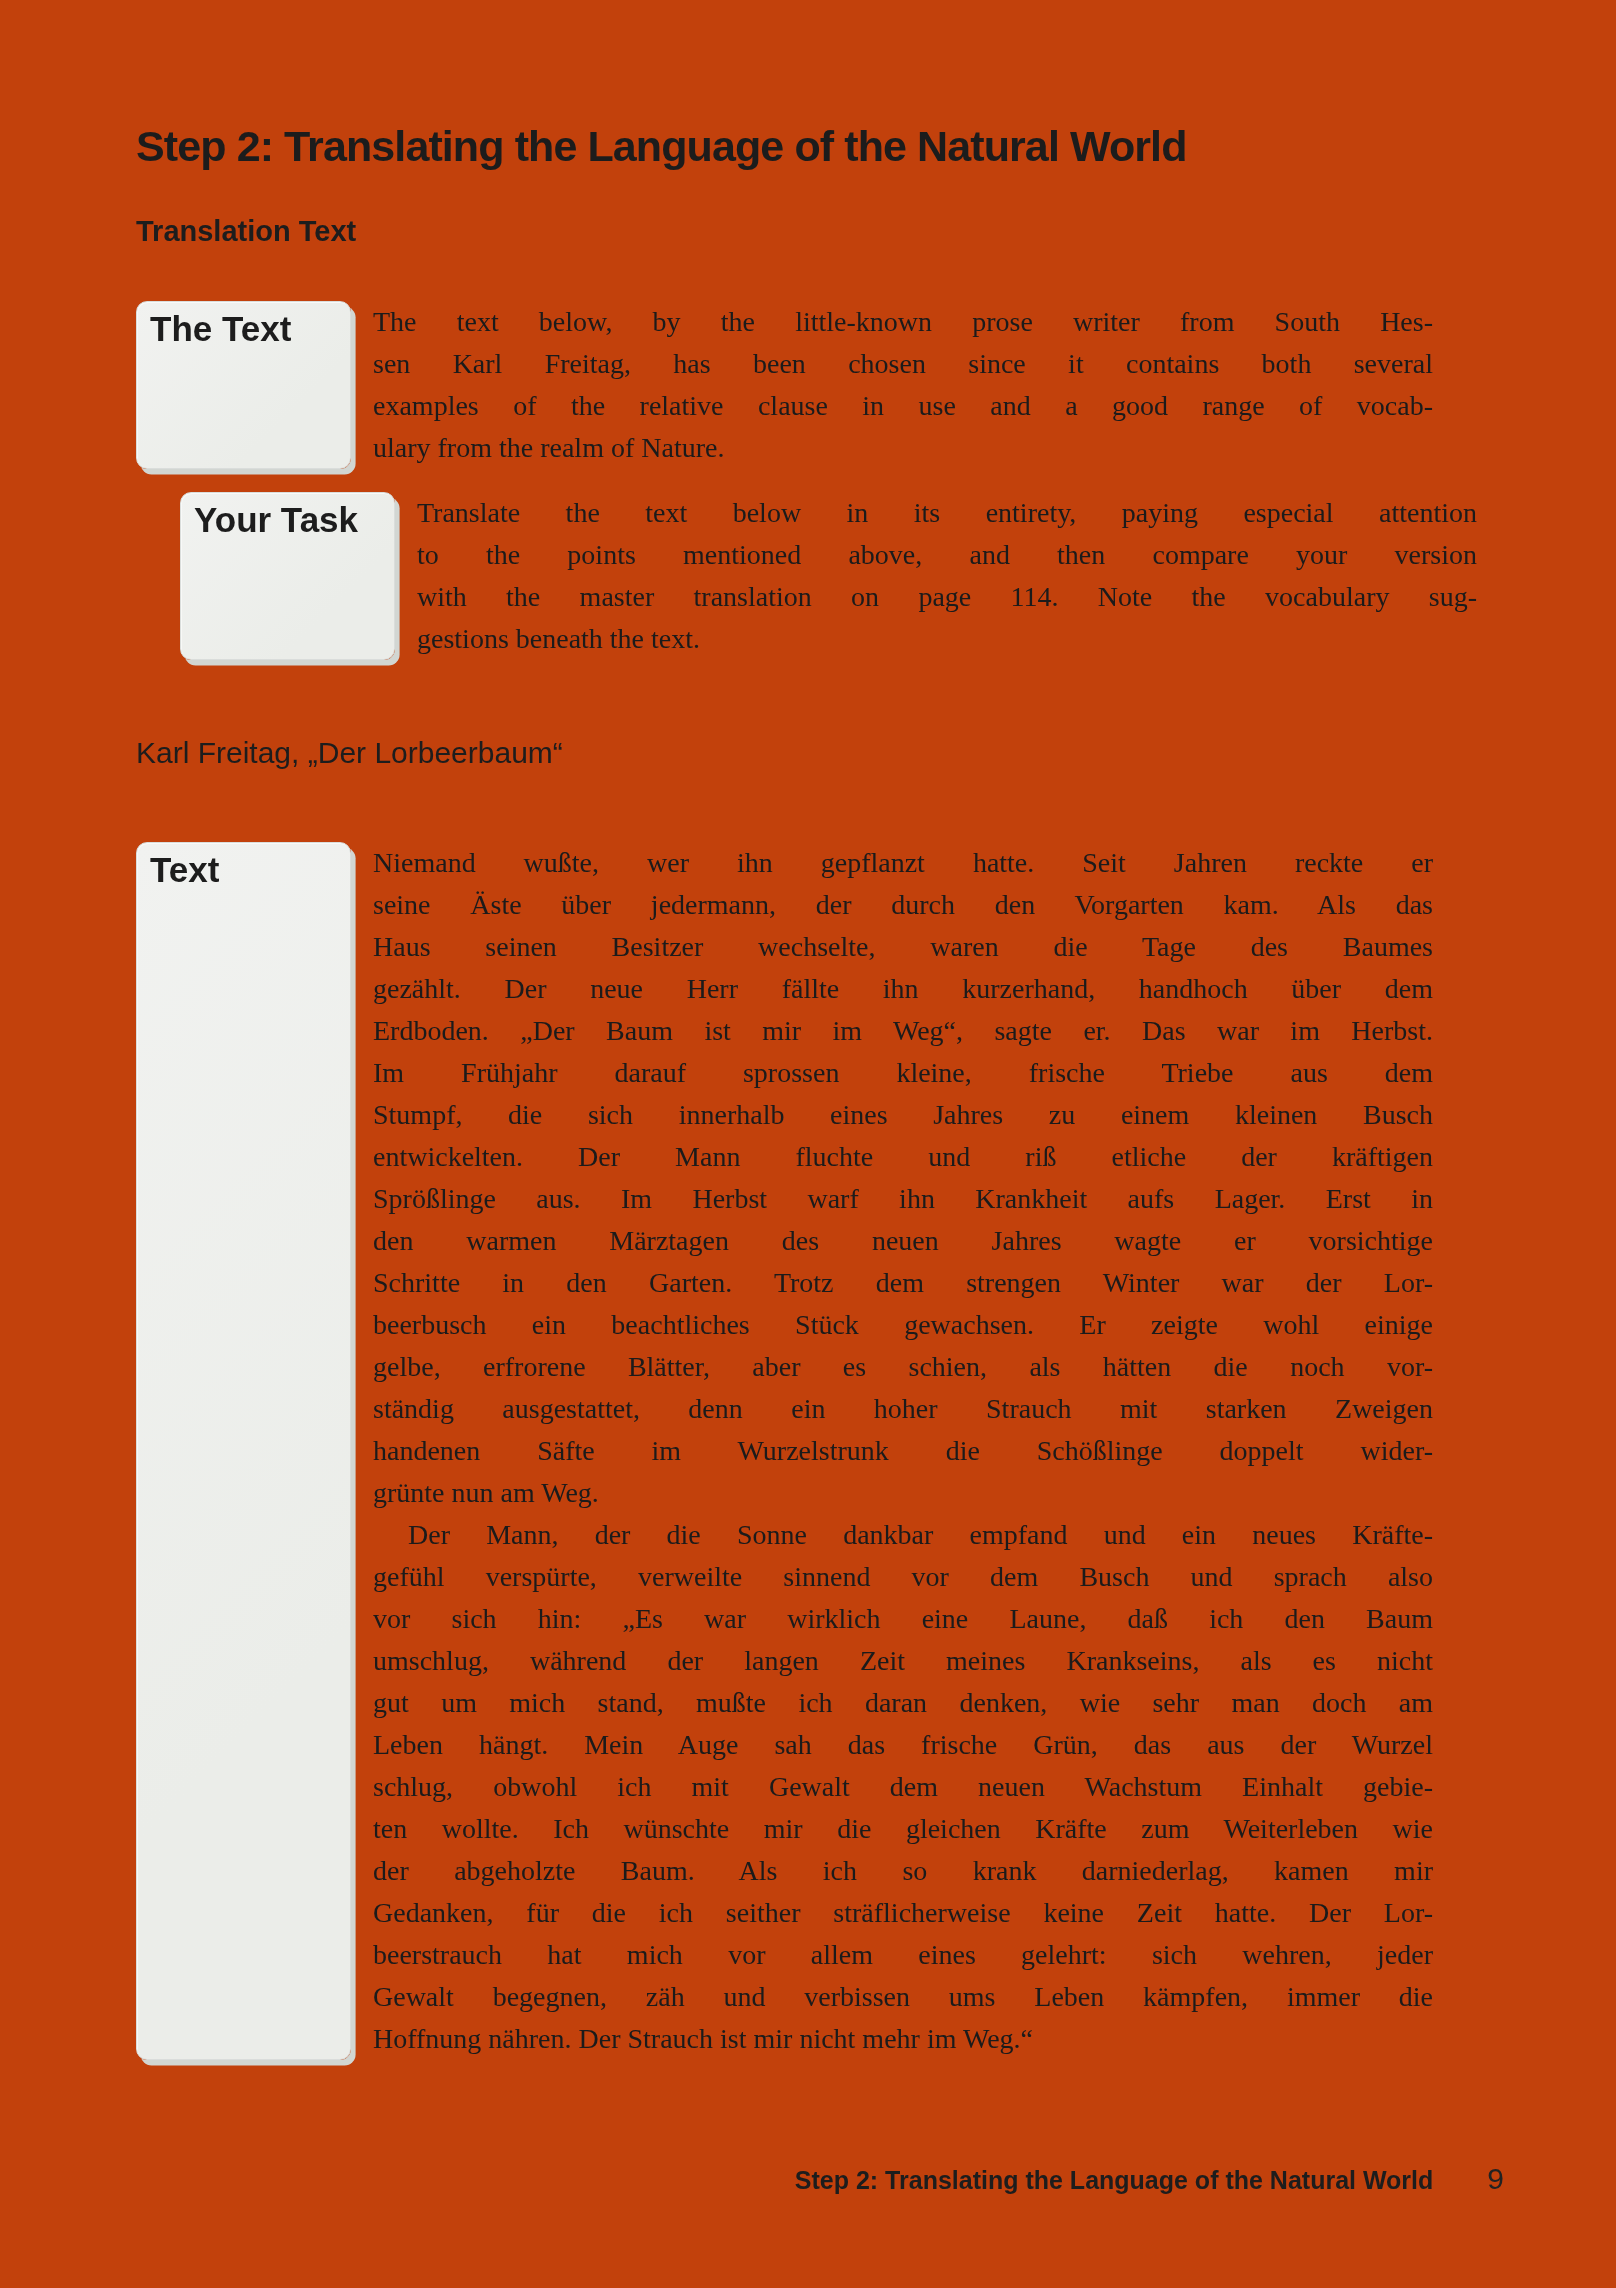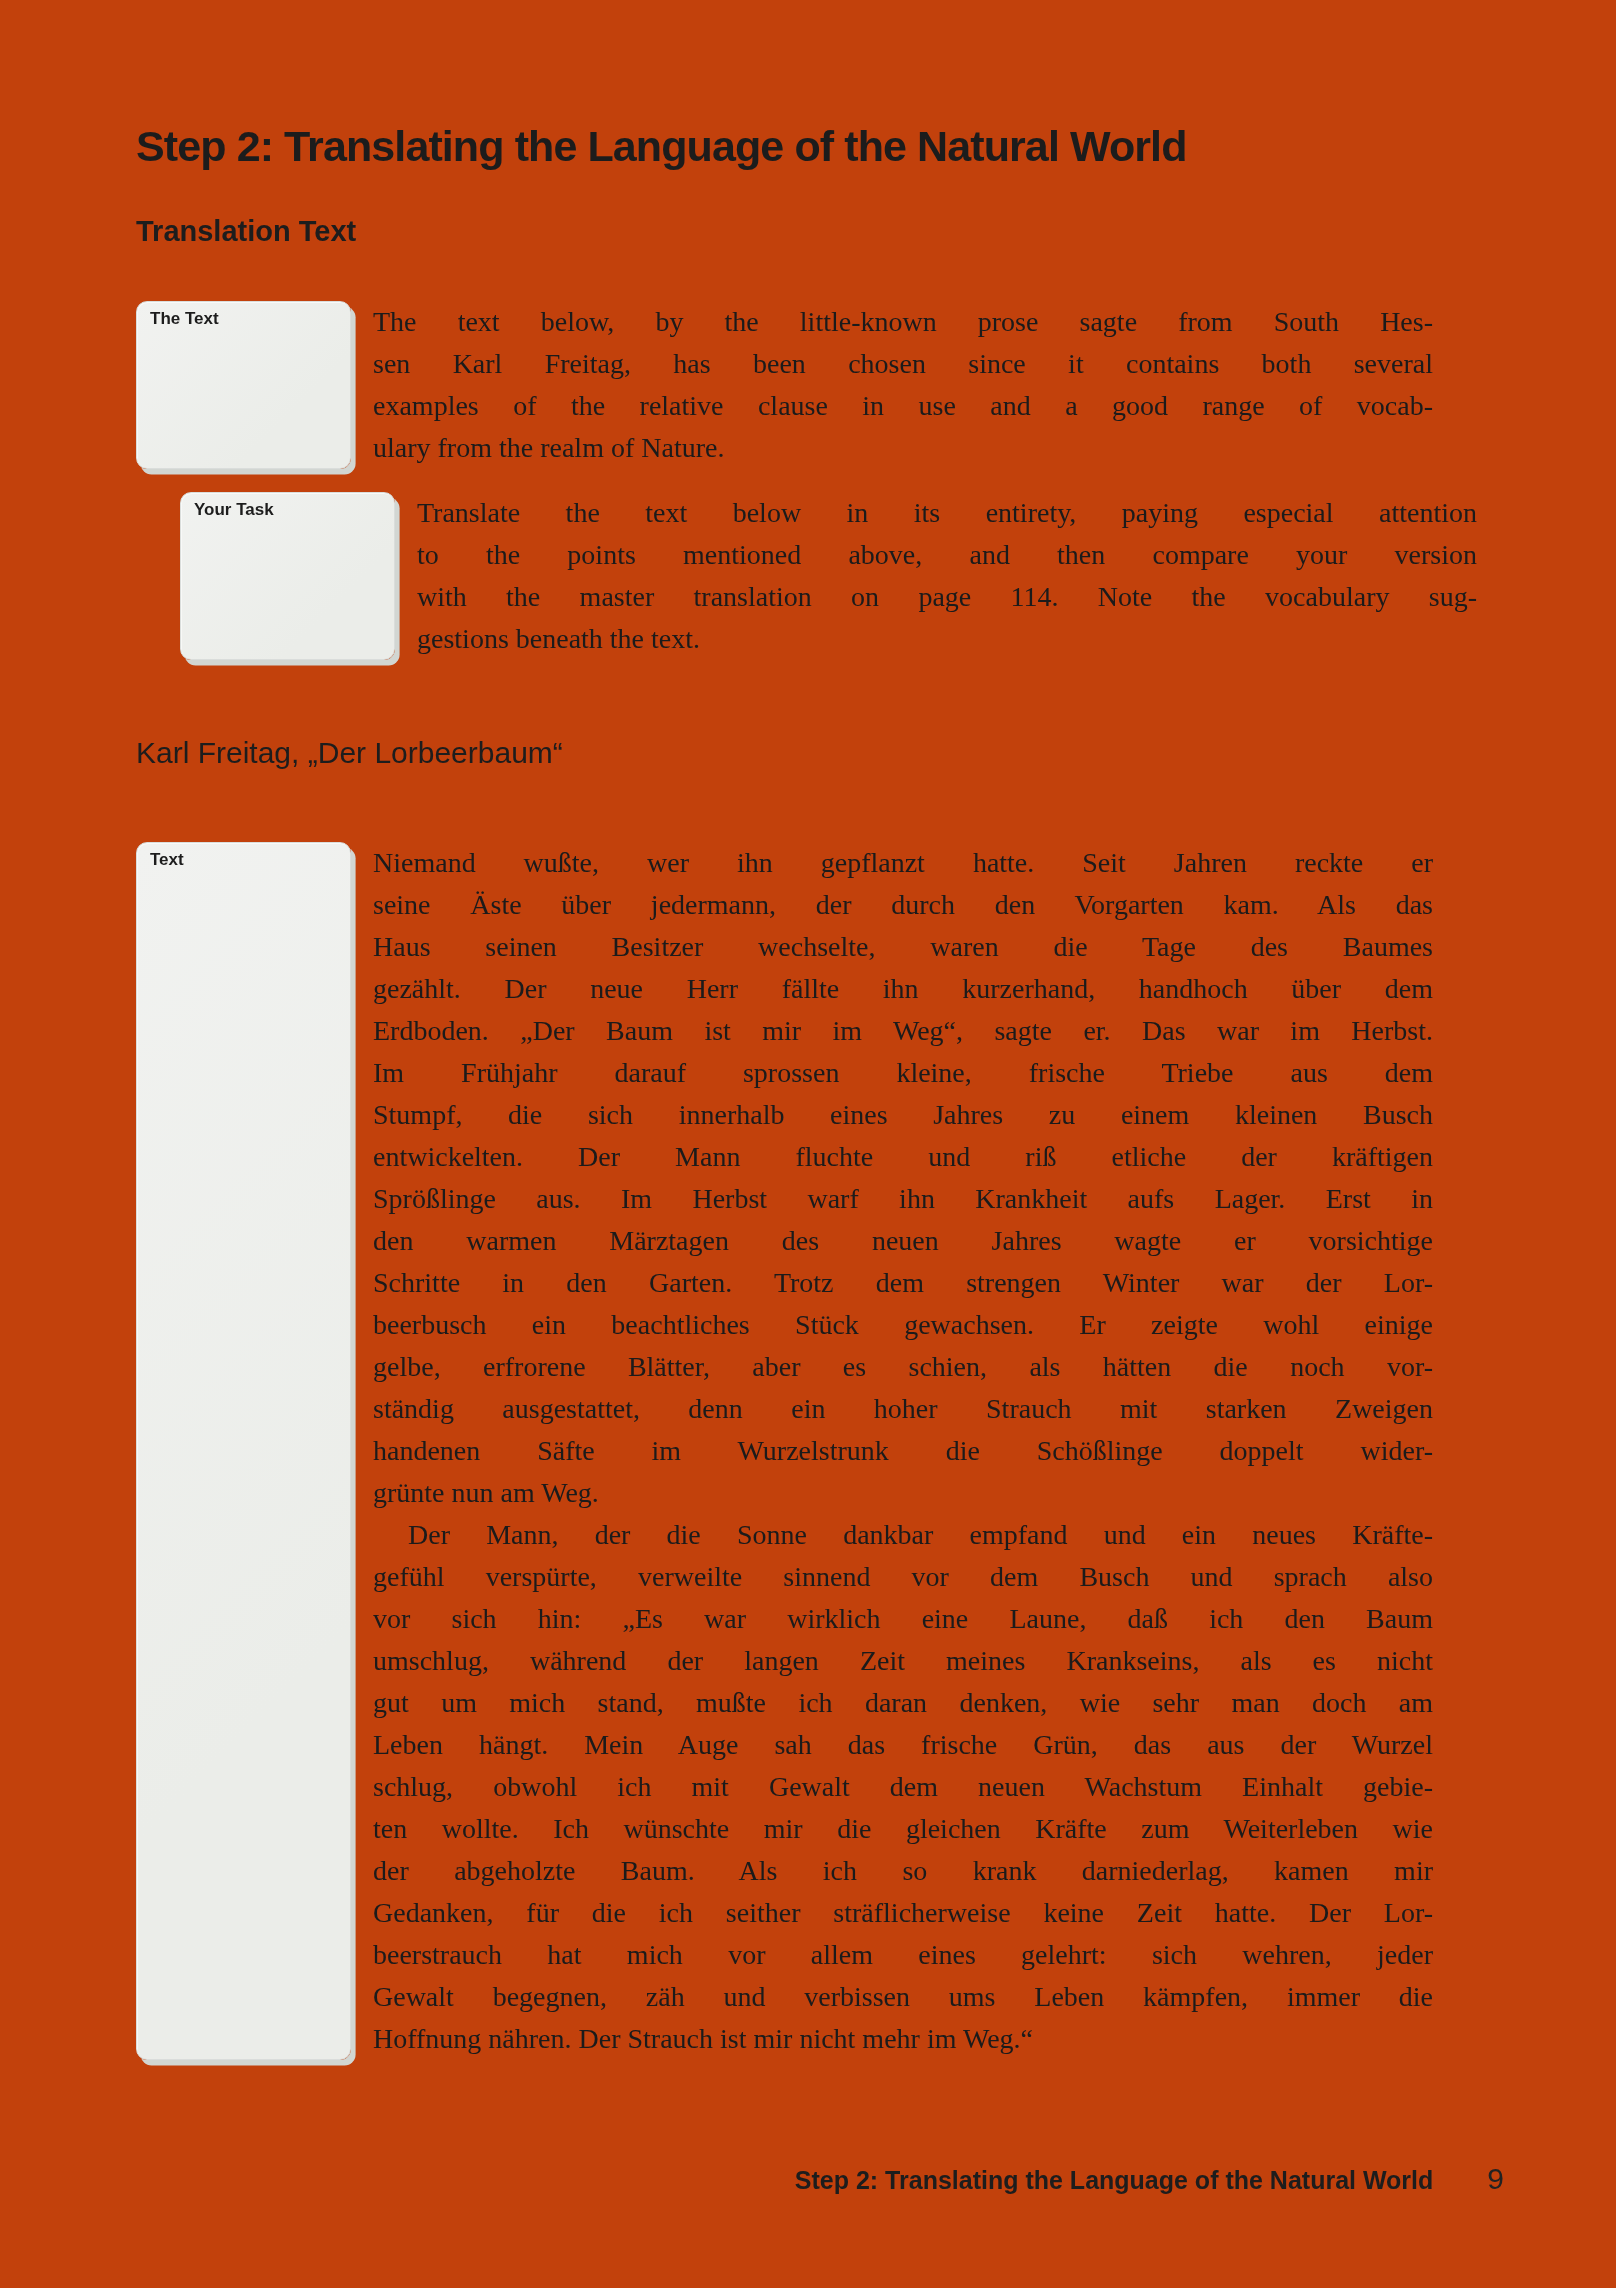--- a/index.html
+++ b/index.html
@@ -32,21 +32,21 @@
   .row3{top:826px;margin-top:16px;}
   .label-box{
     flex:0 0 215px;width:215px;box-sizing:border-box;
     background:linear-gradient(135deg, var(--box-fill-light) 0%, var(--box-fill) 70%);
     border:1.8px solid var(--box-border);
     border-radius:11px;
     box-shadow:4.6px 5.5px 0 var(--box-shadow), inset 0.9px 0.9px 0 #f9faf9;
     padding:7.4px 13px;
   }
   .label-box .label{
-    font-size:17px;font-weight:bold;color:#1d1d1d;
+    font-size:35px;font-weight:bold;color:#1d1d1d;
   }
   .para{
     flex:1 1 auto;max-width:1060px;
     font-family:"Liberation Serif", serif;
     font-size:28px;line-height:42px;color:#1b1b1b;
   }
   .tline{text-align:left;}
   .tline.just{text-align:justify;text-align-last:justify;}
   .tline.ind{text-indent:35px;}
   .footer{
@@ -63,21 +63,21 @@
 
   <h1 class="title">Step 2: Translating the Language of the Natural World</h1>
 
   <h2 class="subtitle">Translation Text</h2>
 
   <section class="row row1">
     <div class="label-box">
       <span class="label">The Text</span>
     </div>
     <div class="para">
-        <div class="tline just">The text below, by the little-known prose sagte from South Hes-</div>
+        <div class="tline just">The text below, by the little-known prose writer from South Hes-</div>
         <div class="tline just">sen Karl Freitag, has been chosen since it contains both several</div>
         <div class="tline just">examples of the relative clause in use and a good range of vocab-</div>
         <div class="tline">ulary from the realm of Nature.</div>
       </div>
   </section>
 
   <section class="row row2">
     <div class="label-box">
       <span class="label">Your Task</span>
     </div>

